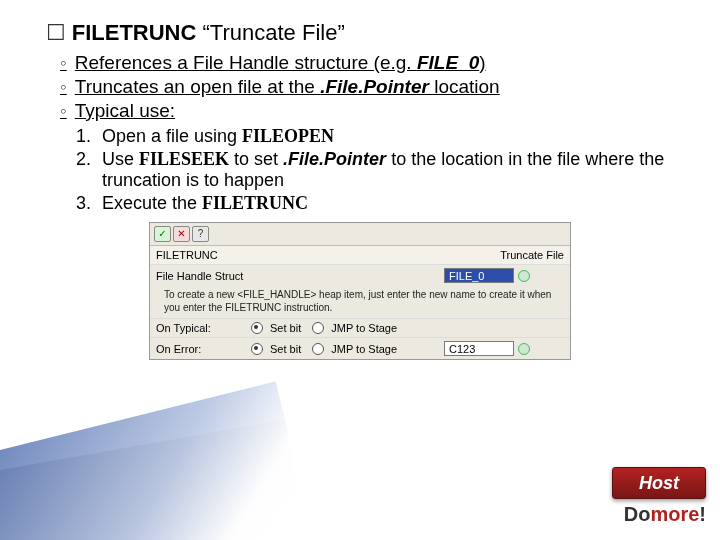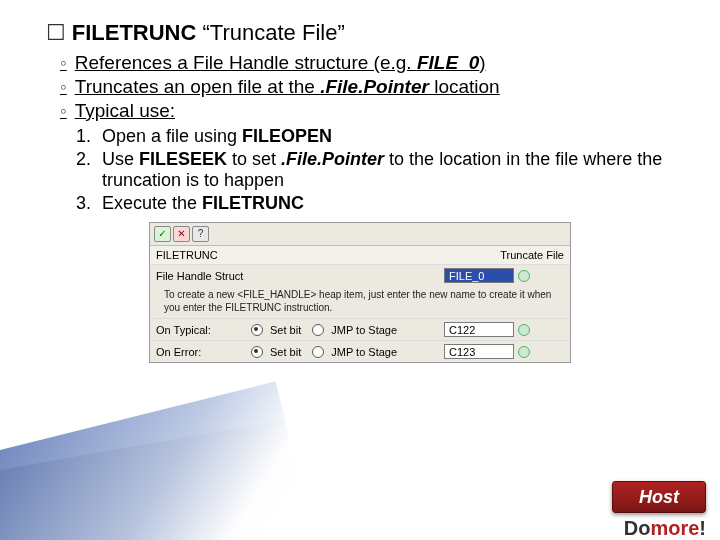--- a/index.html
+++ b/index.html
@@ -63,20 +63,21 @@
     list-style: decimal;
     font-size: 18px;
     color: #000;
   }
   .steps li {
     margin: 2px 0 2px 0;
     padding-left: 6px;
   }
   .bold {
     font-weight: bold;
+    font-family: Liberation Serif, serif;
   }
 
   
   .dialog {
     width: 420px;
     margin: 8px auto 0 auto;
     border: 1px solid #999;
     background: #ece9e0;
     font-family: Tahoma, Arial, sans-serif;
     font-size: 11px;
@@ -195,21 +196,21 @@
     bottom: -60px;
     width: 360px;
     height: 150px;
     background: linear-gradient(135deg, #888 0%, #ddd 60%, #fff 85%);
     transform: rotate(-10deg);
     opacity: 0.55;
   }
   .logos {
     position: absolute;
     right: 14px;
-    bottom: 0;
+    bottom: 14px;
     text-align: right;
   }
   .host-logo {
     width: 92px; height: 30px;
     background: linear-gradient(#b22222, #7a1616);
     border: 1px solid #5a0f0f;
     border-radius: 3px;
     color: #fff;
     font-style: italic;
     font-weight: bold;
@@ -282,24 +283,20 @@
         <span class="ring-icon"></span>
       </div>
     </div>
     <div class="hint">To create a new &lt;FILE_HANDLE&gt; heap item, just enter the new name to create it when you enter the FILETRUNC instruction.</div>
     <div class="dlg-row">
       <div class="left">On Typical:</div>
       <div class="mid">
         <span class="radio on"></span><span>Set bit</span>
         &nbsp;
         <span class="radio"></span><span>JMP to Stage</span>
-      </div>
-      <div class="right">
-        <div class="fake-input" style="width:70px">C122</div>
-        <span class="ring-icon"></span>
       </div>
     </div>
     <div class="dlg-row">
       <div class="left">On Error:</div>
       <div class="mid">
         <span class="radio on"></span><span>Set bit</span>
         &nbsp;
         <span class="radio"></span><span>JMP to Stage</span>
       </div>
       <div class="right">

